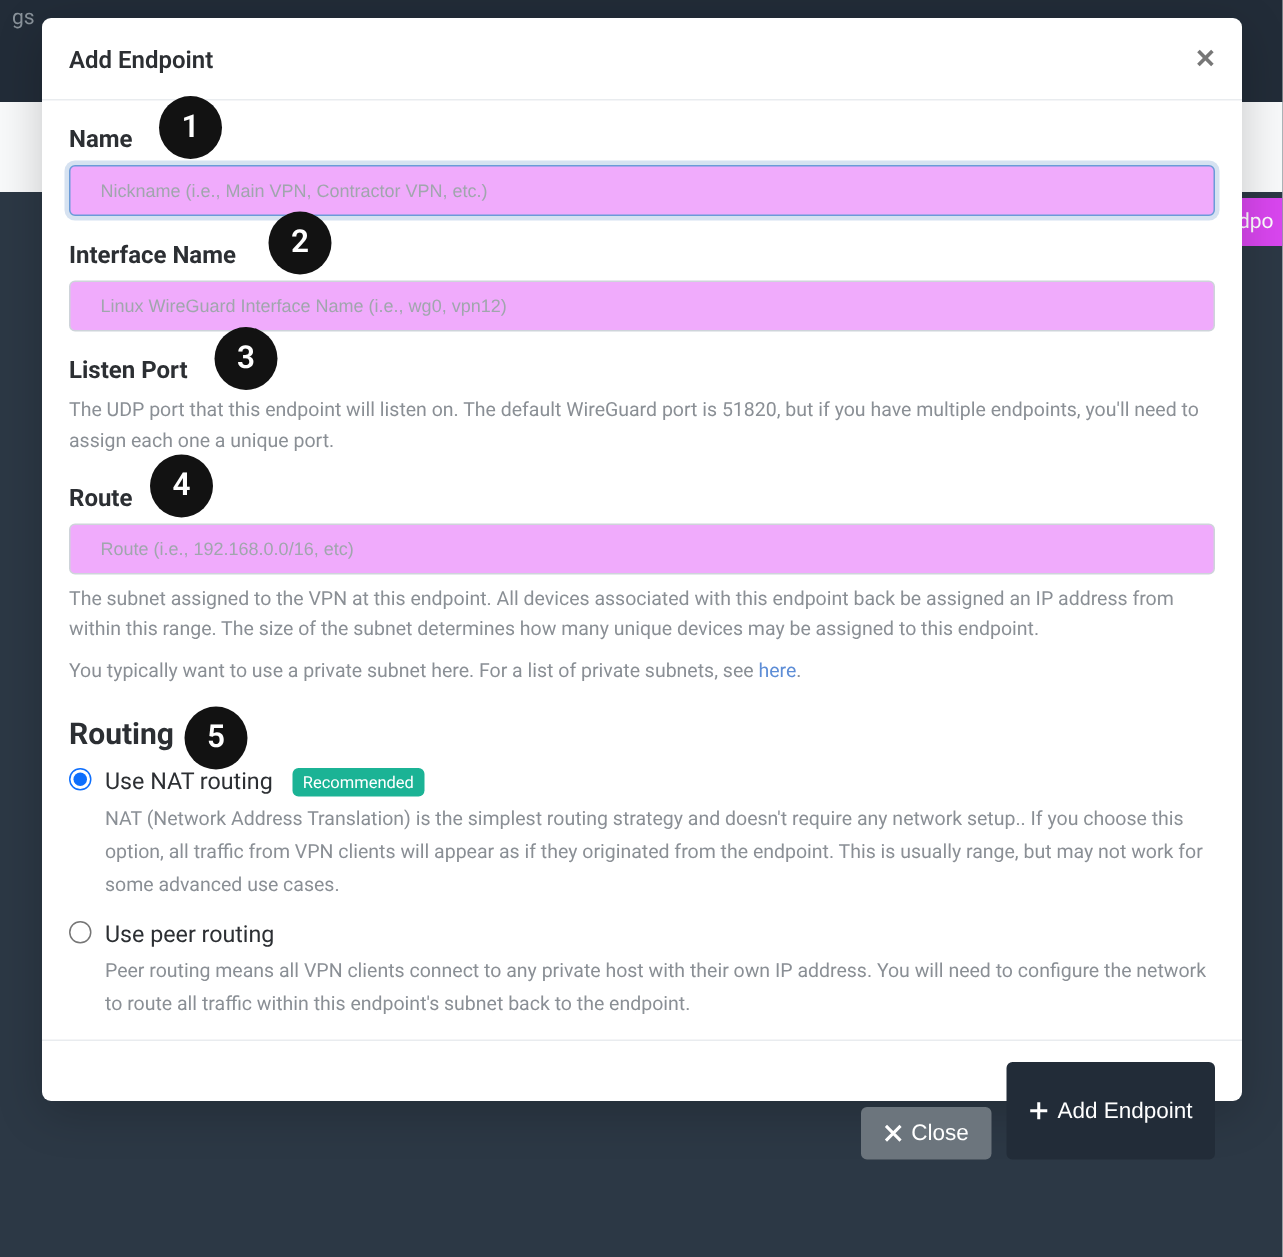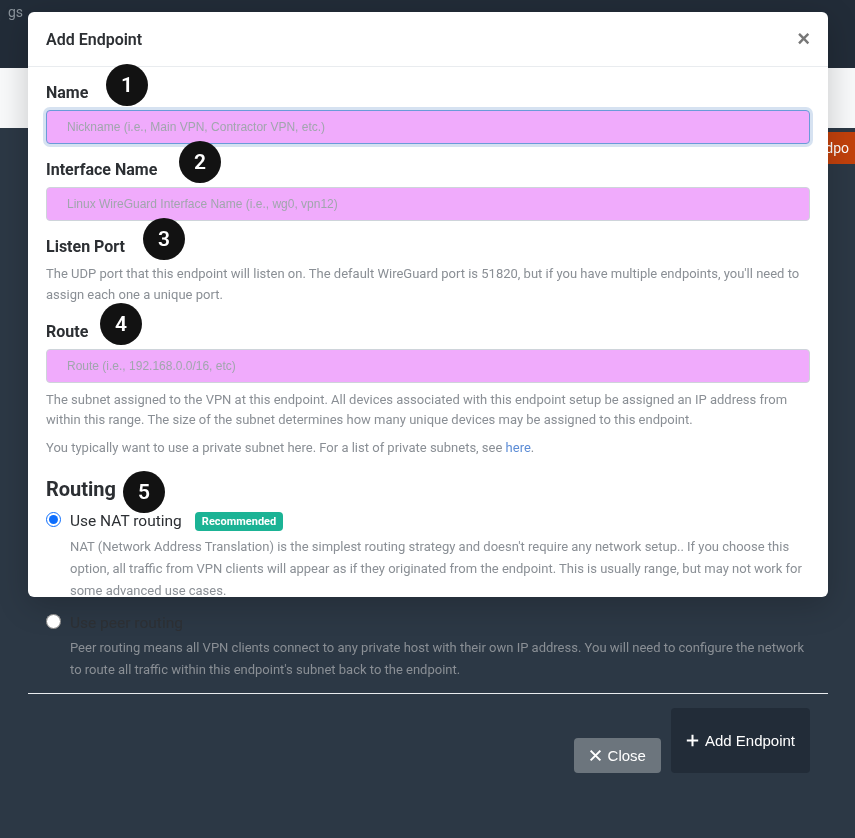--- a/index.html
+++ b/index.html
@@ -23,32 +23,32 @@
     .bg-main {
       position: absolute;
       top: 68px; left: 0; right: 0;
       height: 60px;
       background: #f8f9fa;
     }
     .bg-button-frag {
       position: absolute;
       top: 132px;
       right: 0;
-      background: #c2410c;
+      background: #d946ef;
       color: #fff;
       padding: 8px 6px 8px 10px;
       font-size: 14px;
       border-radius: 4px 0 0 4px;
     }
     .modal {
       position: absolute;
       top: 12px;
       left: 28px;
       width: 800px;
-      height: 585px;
+      height: 722px;
       background: #fff;
       border-radius: 6px;
       box-shadow: 0 8px 32px rgba(0,0,0,0.2);
       display: flex;
       flex-direction: column;
     }
     .modal-header {
       padding: 16px 18px;
       border-bottom: 1px solid #e9ecef;
       display: flex;
@@ -113,21 +113,21 @@
     }
     .radio-opt { margin-bottom: 12px; }
     .radio-row { display: flex; align-items: flex-start; gap: 9px; }
     .radio-row input[type=radio] {
       width: 15px; height: 15px; cursor: pointer;
       accent-color: #0d6efd;
     }
     .radio-label { font-size: 15.5px; color: #2c2f33; cursor: pointer; }
     .badge {
       font-size: 11px;
-      font-weight: 700;
+      font-weight: 400;
       background: #1bb395;
       color: #fff;
       padding: 3px 7px;
       border-radius: 4px;
       margin-left: 4px;
     }
     .radio-desc {
       color: #8a8f95;
       font-size: 13px;
       line-height: 1.7;
@@ -198,21 +198,21 @@
 
     <div class="form-group">
       <label class="form-label">Listen Port</label>
       <div class="help">The UDP port that this endpoint will listen on. The default WireGuard port is 51820, but if you have multiple endpoints, you'll need to assign each one a unique port.</div>
       <div class="anno" style="top:-19px; left:97px">3</div>
     </div>
 
     <div class="form-group">
       <label class="form-label">Route</label>
       <input class="form-control" type="text" placeholder="Route (i.e., 192.168.0.0/16, etc)" style="">
-      <div class="help">The subnet assigned to the VPN at this endpoint. All devices associated with this endpoint setup be assigned an IP address from within this range. The size of the subnet determines how many unique devices may be assigned to this endpoint.</div>
+      <div class="help">The subnet assigned to the VPN at this endpoint. All devices associated with this endpoint back be assigned an IP address from within this range. The size of the subnet determines how many unique devices may be assigned to this endpoint.</div>
       <div class="help"><span>You typically want to use a private subnet here. For a list of private subnets, see </span><a href="#">here</a><span>.</span></div>
       <div class="anno" style="top:-19px; left:54px">4</div>
     </div>
 
     <div style="position:relative">
       <h2 class="section-heading">Routing</h2>
       <div class="anno" style="top:-6px; left:77px">5</div>
 
       <div class="radio-opt">
         <div class="radio-row">

